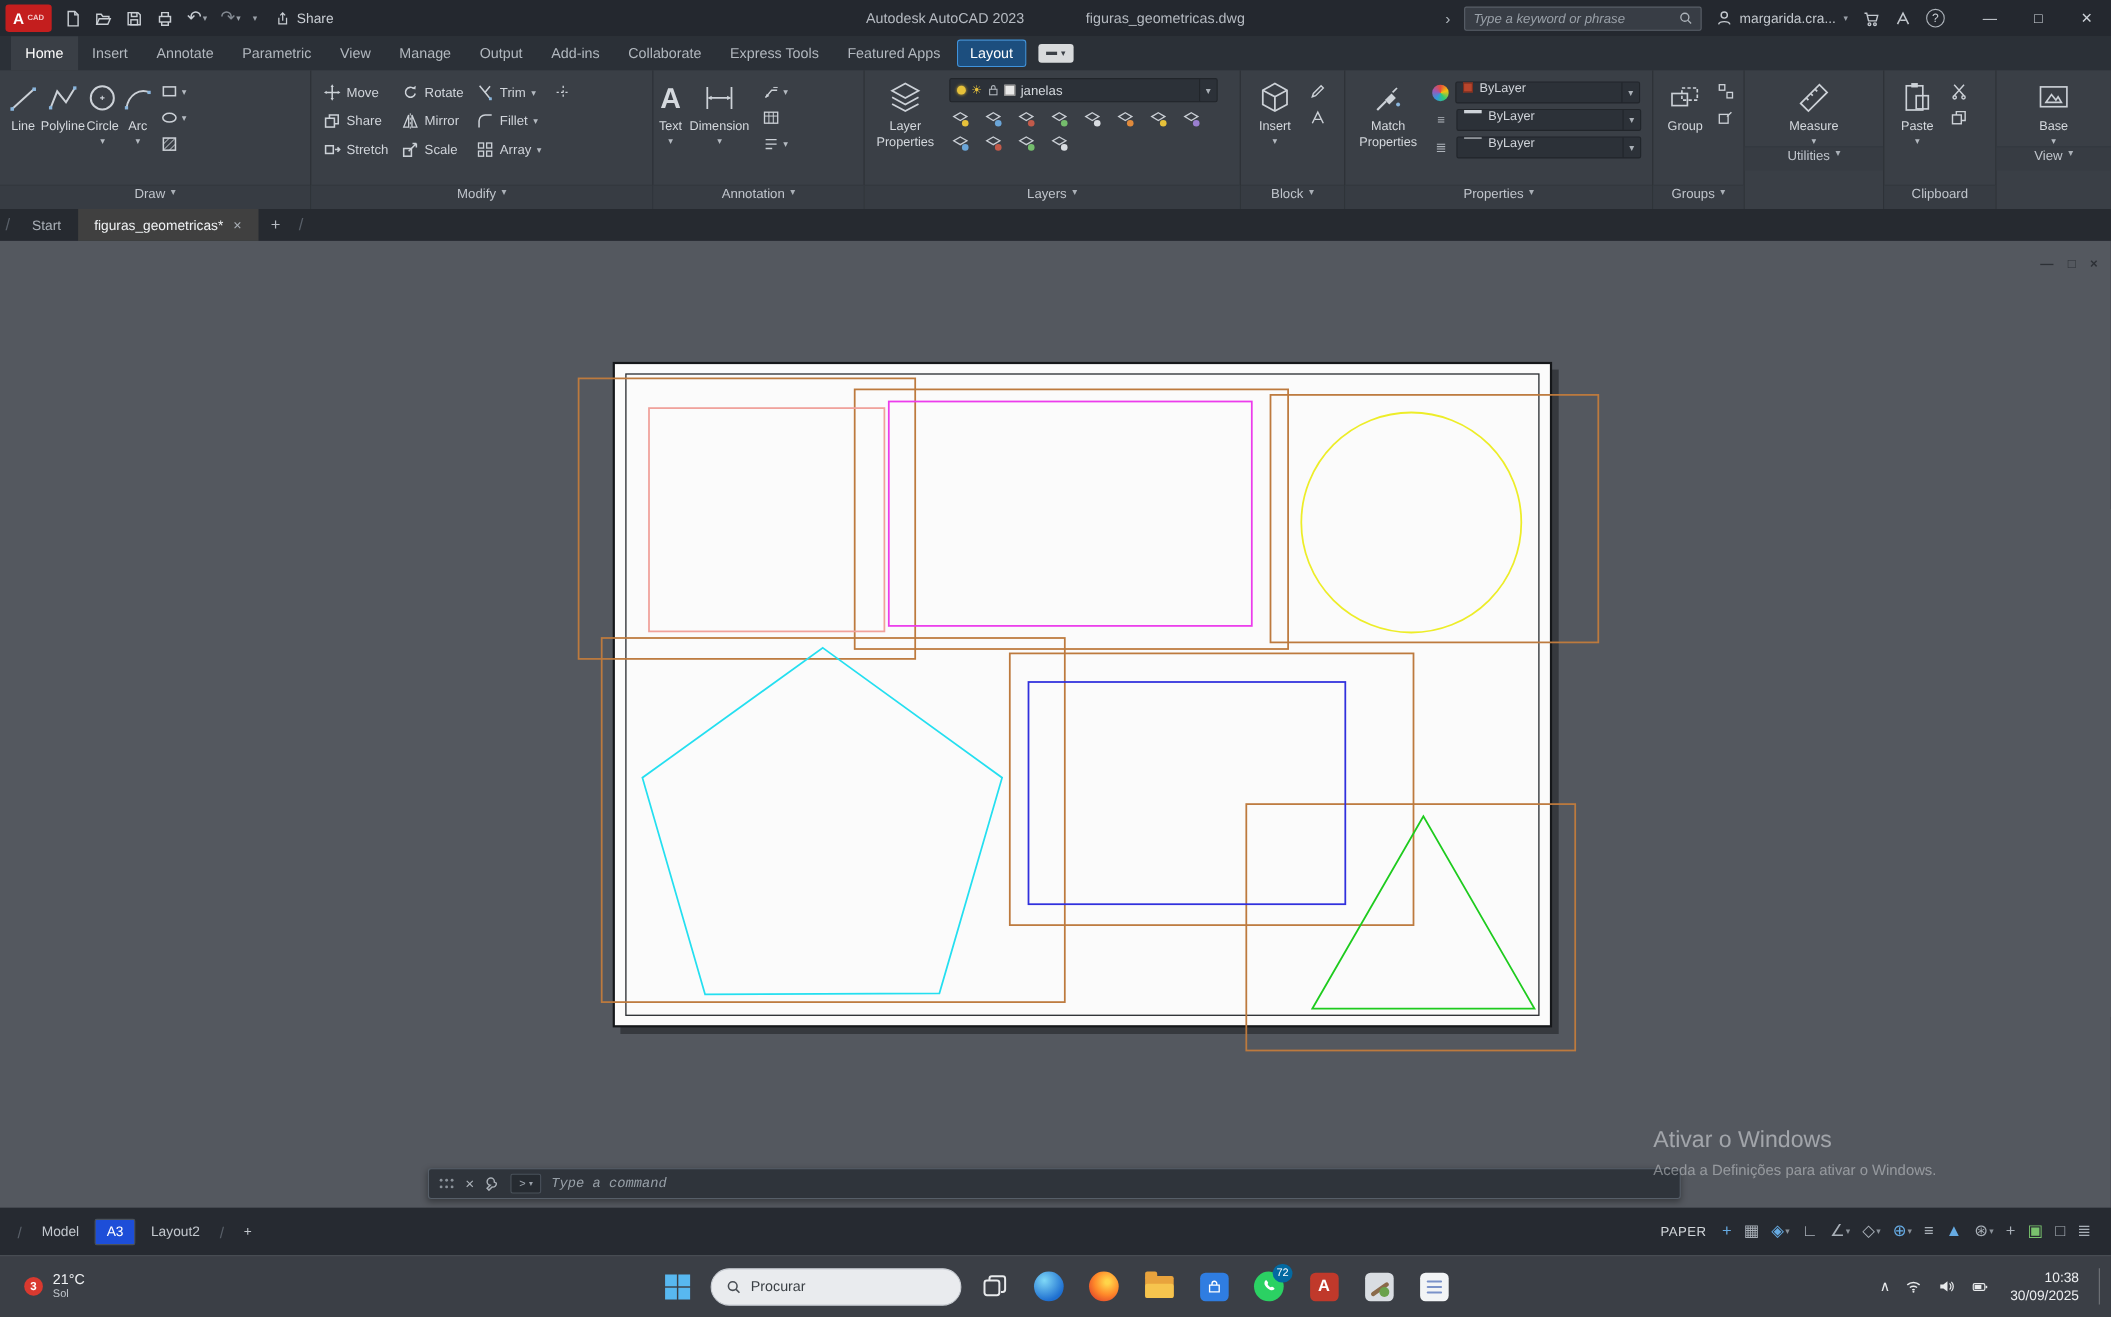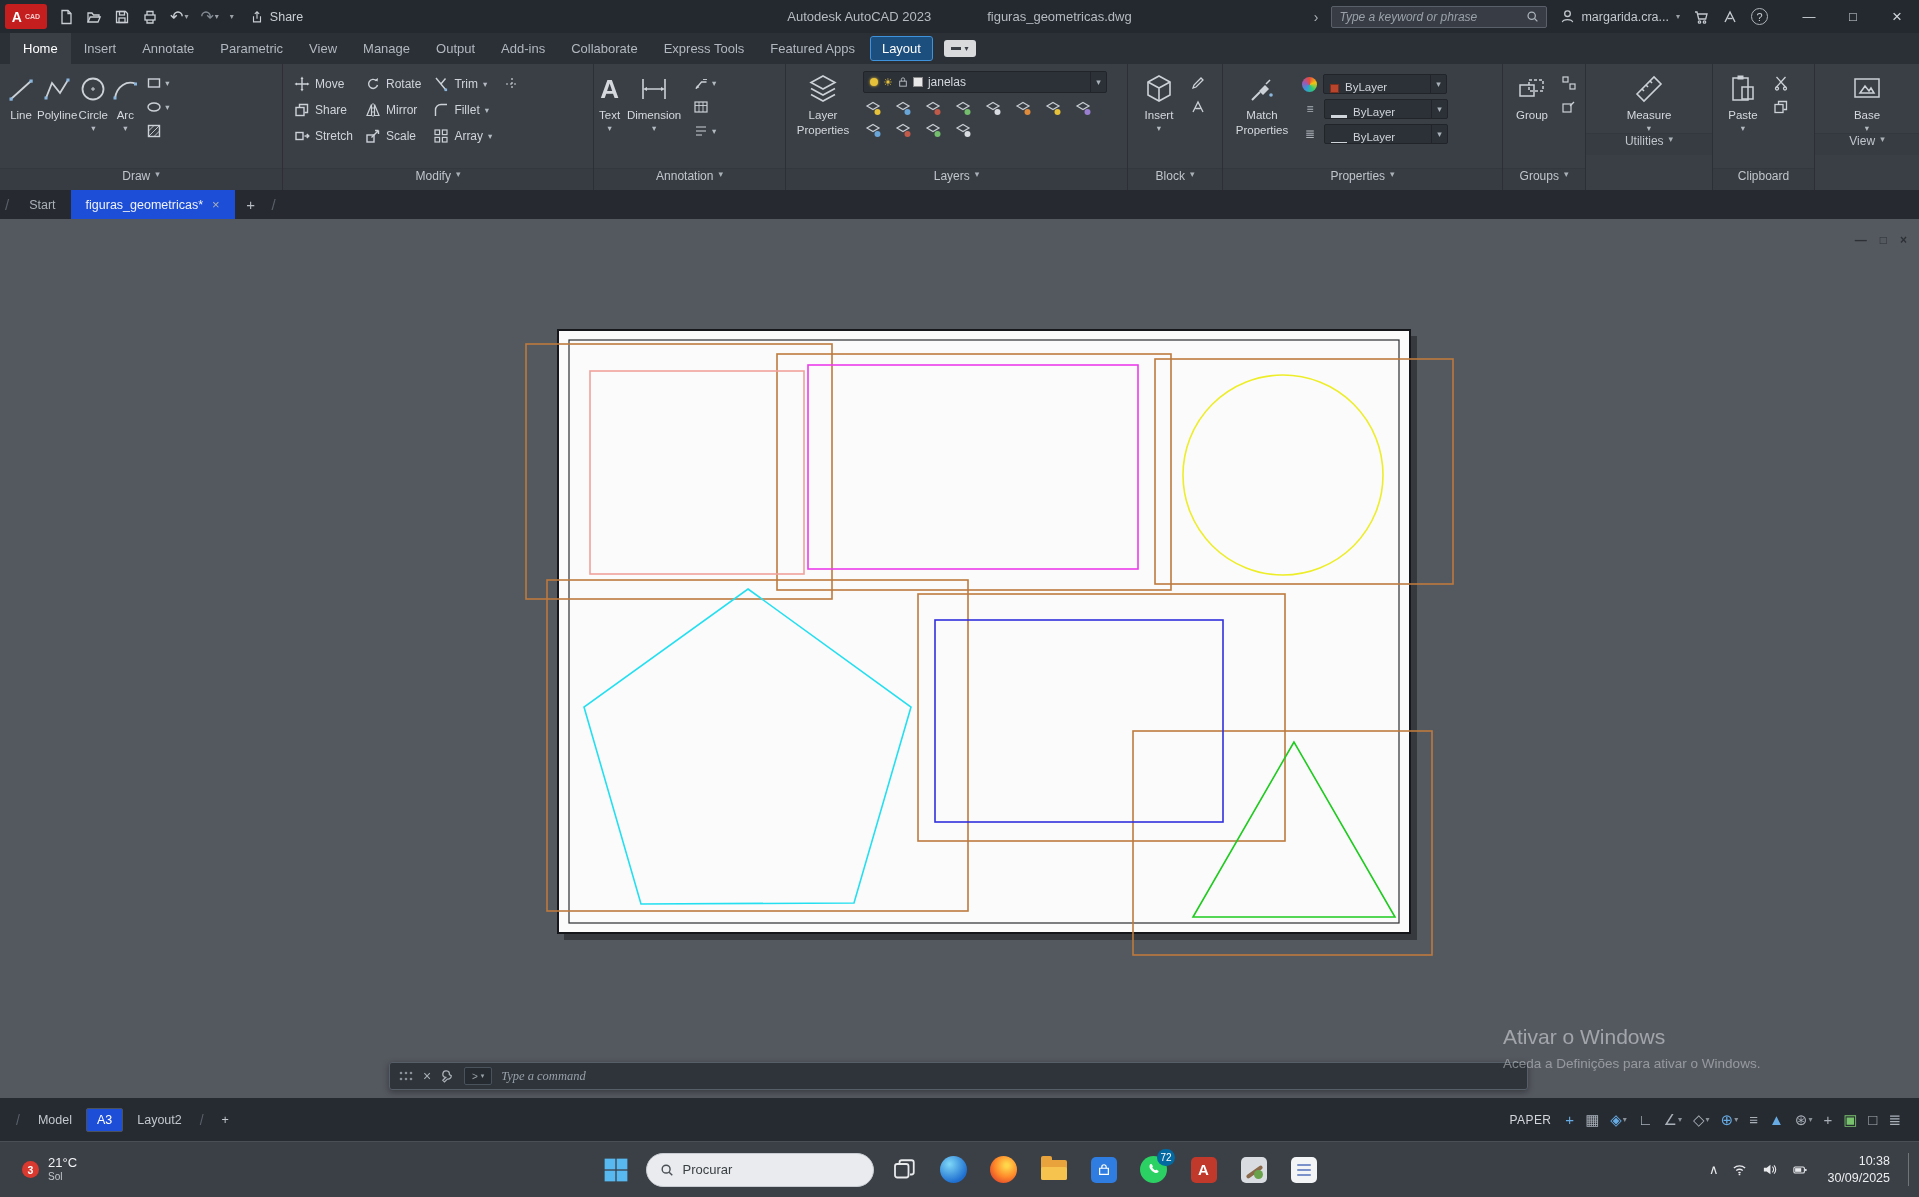--- a/index.html
+++ b/index.html
@@ -63,41 +63,41 @@
 .ldrop{width:244px;height:22px;background:#2c3138;border:1px solid #21252a;border-radius:2px;display:flex;align-items:center;gap:5px;padding-left:6px;font-size:12px;color:#d5d9de}
 .ldrop .grow{flex:1}
 .dcaret{width:16px;align-self:stretch;display:flex;align-items:center;justify-content:center;font-size:9px;color:#aab0b7;border-left:1px solid #21252a}
 .bulb{width:8px;height:8px;border-radius:50%;background:#e6c13a;box-shadow:0 0 3px #e6c13a}
 .sun{color:#e6c13a;font-size:11px;line-height:10px}
 .swatch{width:10px;height:10px;border:1px solid #888;background:#e8e8e8}
 .ltools{display:flex;flex-wrap:wrap;width:252px;gap:4px 10px}
 .ltool{width:20px;height:18px;display:flex;align-items:center;justify-content:center}
 .props-right{display:flex;flex-direction:column;gap:5px;padding:7px 0 0 6px}
 .prow{display:flex;align-items:center;gap:6px}
-.pdrop{width:124px;height:20px;background:#2c3138;border:1px solid #21252a;border-radius:2px;display:flex;align-items:flex-end;gap:6px;padding-left:6px;font-size:11.5px;color:#d0d4da}
+.pdrop{width:168px;height:20px;background:#2c3138;border:1px solid #21252a;border-radius:2px;display:flex;align-items:flex-start;gap:6px;padding-left:6px;font-size:11.5px;color:#d0d4da}
 .colors-ico{width:15px;height:15px;border-radius:50%;background:conic-gradient(#e74c3c,#f1c40f,#2ecc71,#3498db,#9b59b6,#e74c3c)}
 .cswatch{width:9px;height:9px;background:#b8452c;border:1px solid #7c2f1e}
 .lw{width:16px;height:3px;background:#cfd4da}
 .lt{width:16px;height:0;border-top:1px solid #cfd4da}
 .lsico{width:16px;display:flex;justify-content:center;color:#aeb4bb;font-size:12px}
 
 .ftabs{position:absolute;top:190px;left:0;width:100%;height:29px;background:#262a30;display:flex;align-items:stretch;font-size:12.5px;color:#aab0b7}
 .ftab{display:flex;align-items:center;padding:0 15px;gap:9px}
-.ftab.active{background:#1d4ed8;color:#f0f2f4}
+.ftab.active{background:#404040;color:#f0f2f4}
 .ftab .fx{font-size:13px;color:#aab0b7}
 .fplus{width:32px;display:flex;align-items:center;justify-content:center;color:#b6bbc2;font-size:15px}
 .fslash{display:flex;align-items:center;color:#596069;font-size:15px;padding:0 5px}
 
 .darea{position:absolute;top:219px;left:0;width:1919px;height:879px;background:#54585f;overflow:hidden}
 #drawing-svg{position:absolute;inset:0}
 .vpctl{position:absolute;top:14px;right:12px;display:flex;gap:13px;color:#2d3136;font-size:12px;font-weight:bold}
 .cmdbar{position:absolute;left:389px;top:843px;width:1139px;height:28px;background:#2f343b;border:1px solid #565e68;border-radius:3px;display:flex;align-items:center;gap:9px;padding:0 8px;z-index:30;box-shadow:0 2px 6px rgba(0,0,0,.35)}
 .cmdbar .cx{color:#aab0b7;font-size:14px;line-height:14px}
 .cmdbox{width:28px;height:18px;background:#262b31;border:1px solid #4a525b;border-radius:2px;display:flex;align-items:center;justify-content:center;gap:3px;color:#9aa1a9;font-size:10px}
-.cmdtext{font-family:Liberation Serif, serif;font-style:italic;font-size:12.5px;color:#98a0a8}
+.cmdtext{font-family:Liberation Mono, monospace;font-style:italic;font-size:12.5px;color:#98a0a8}
 .wmark{position:absolute;left:1503px;top:806px;z-index:40;color:rgba(240,242,245,.5);pointer-events:none}
 .wmark .w1{font-size:21px}
 .wmark .w2{font-size:13.5px;margin-top:7px;color:rgba(240,242,245,.42)}
 
 .sbar{position:absolute;top:1098px;left:0;width:100%;height:43px;background:#262a31;display:flex;align-items:center;padding:0 10px;font-size:12.5px;color:#c3c8ce}
 .sbar .sl{color:#596069;font-size:14px;margin:0 6px}
 .stab{padding:4px 10px;margin:0 2px}
 .stab.active{background:#1d4ed8;border:1px solid #4a525b;border-radius:2px;color:#fff}
 .spright{margin-left:auto;display:flex;align-items:center;gap:11px;padding-right:8px}
 .paper-lb{font-size:12px;letter-spacing:.4px;color:#d2d6da;margin-right:3px}

